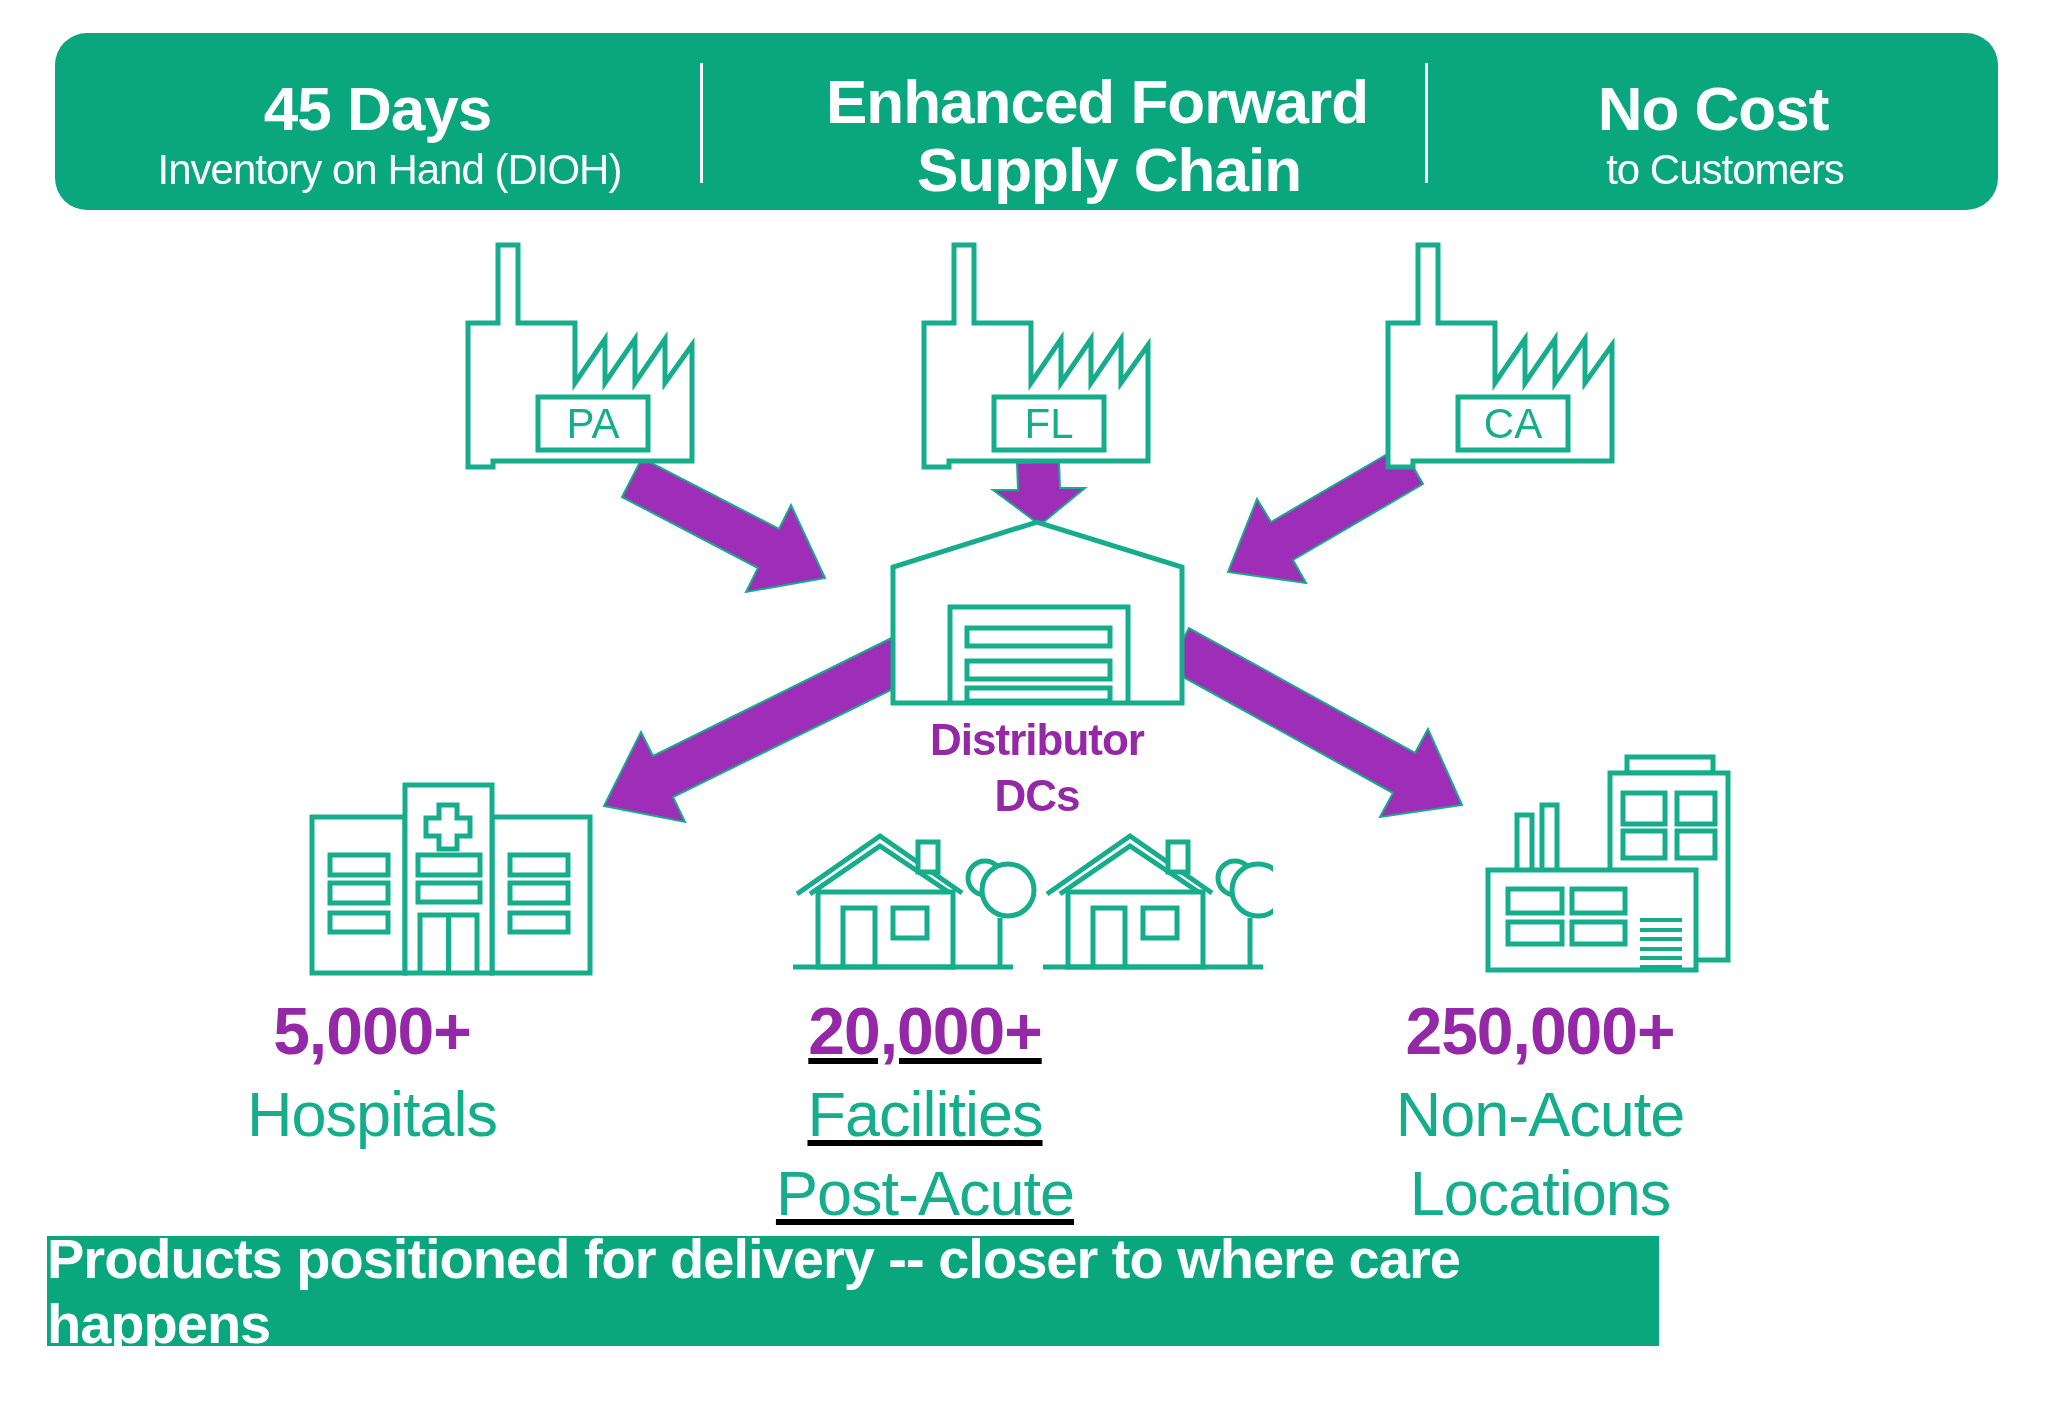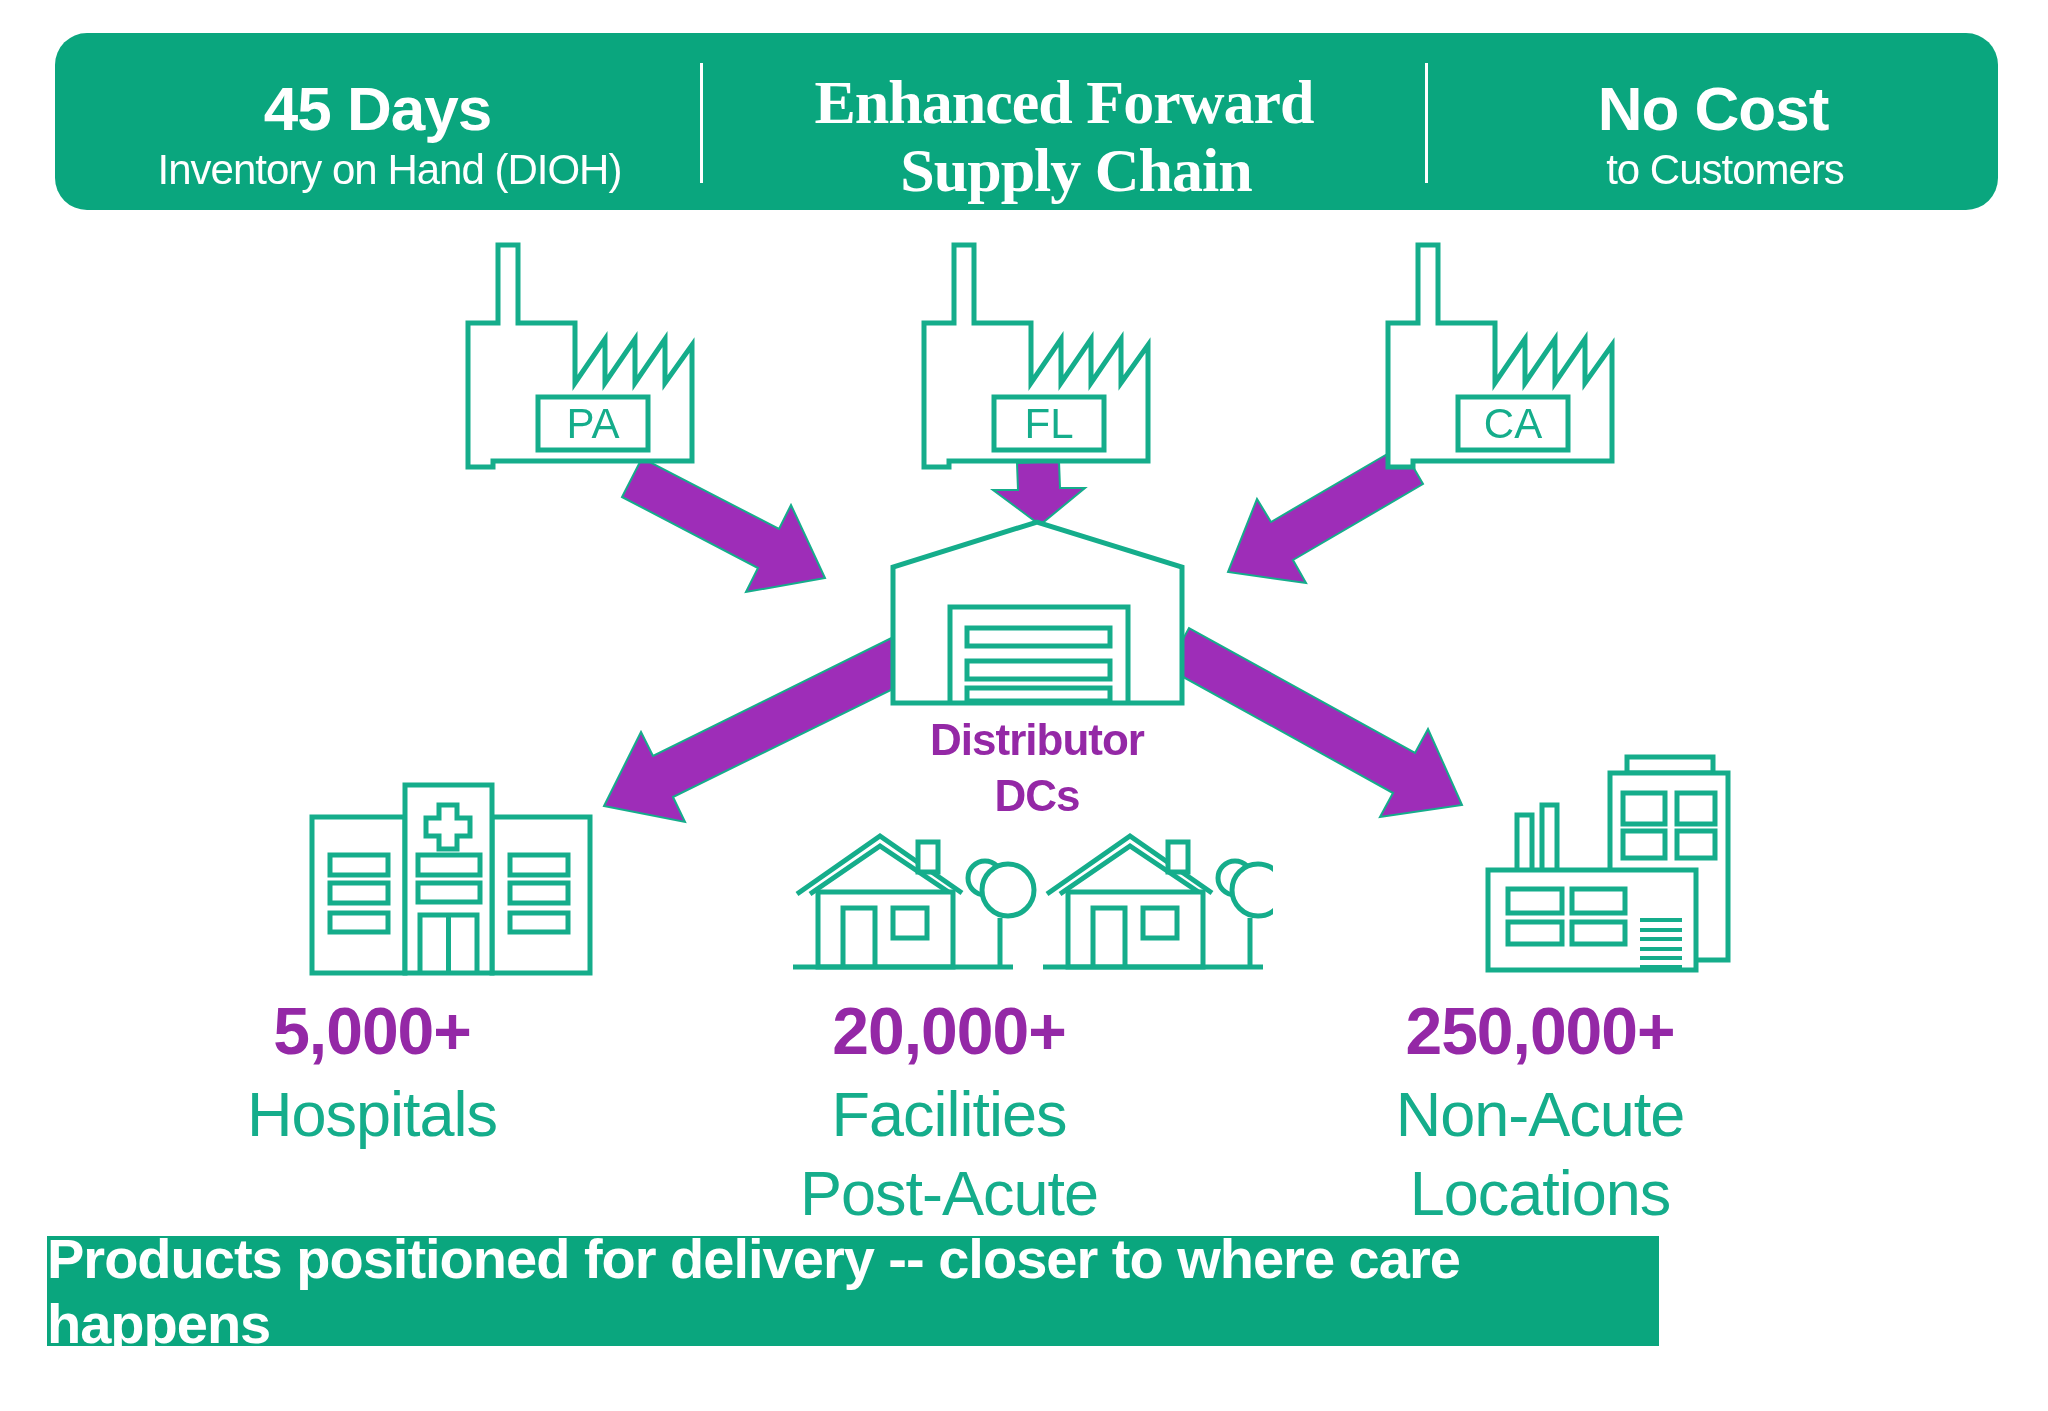--- a/index.html
+++ b/index.html
@@ -40,21 +40,21 @@
 <body>
 
 <div class="canvas">
 
   <div class="banner-top">
     <div class="bt-section" style="left:0;width:645px;">
       <div class="bt-line1">45 Days</div>
       <div class="bt-line2">Inventory on Hand (DIOH)</div>
     </div>
     <div class="bt-divider" style="left:645px;"></div>
-    <div class="bt-section" style="left:648px;width:722px;font-family:Liberation Serif, serif;">
+    <div class="bt-section" style="left:681px;width:722px;">
       <div class="bt-line1">Enhanced Forward</div>
       <div class="bt-line2 bold">Supply Chain</div>
     </div>
     <div class="bt-divider" style="left:1370px;"></div>
     <div class="bt-section" style="left:1373px;width:570px;">
       <div class="bt-line1">No Cost</div>
       <div class="bt-line2">to Customers</div>
     </div>
   </div>
 
@@ -155,21 +155,21 @@
       <path d="M159,171 H201 M159,181 H201 M159,190 H201 M159,200 H201 M159,209 H201 M159,218 H201" stroke-width="4"></path>
     </g>
   </svg>
 
   <div class="caption" style="left:132px;">
     <div class="cap-count">5,000+</div>
     <div class="cap-line">Hospitals</div>
 
   </div>
 
-  <div class="caption" style="left:709px;">
+  <div class="caption" style="left:685px;text-decoration:underline;">
     <div class="cap-count">20,000+</div>
     <div class="cap-line">Facilities</div>
     <div class="cap-line">Post-Acute</div>
   </div>
 
   <div class="caption" style="left:1300px;">
     <div class="cap-count">250,000+</div>
     <div class="cap-line">Non-Acute</div>
     <div class="cap-line">Locations</div>
   </div>

